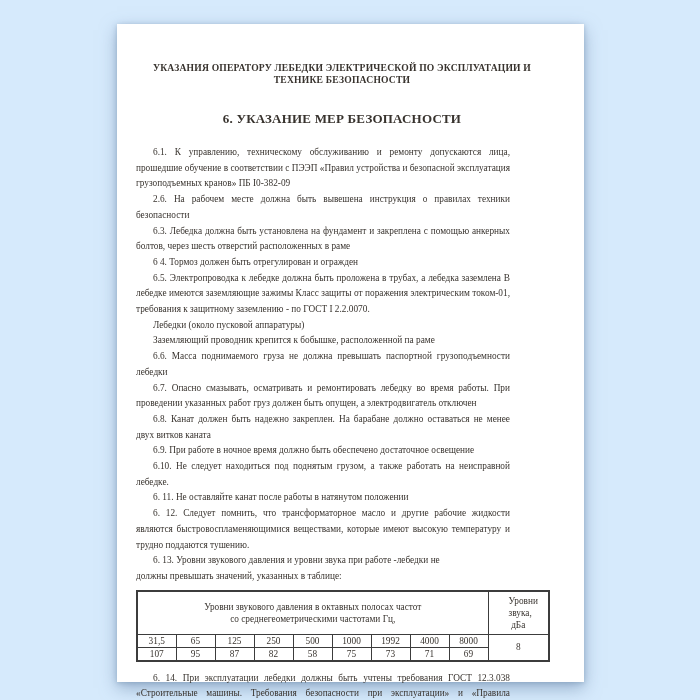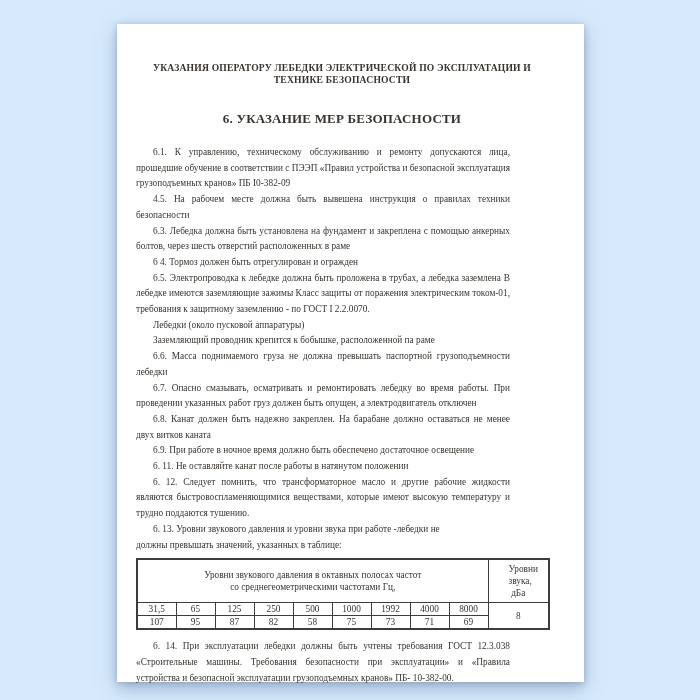--- a/index.html
+++ b/index.html
@@ -48,30 +48,31 @@
 
     <div class="doc-title">
       <span class="ln">УКАЗАНИЯ ОПЕРАТОРУ ЛЕБЕДКИ ЭЛЕКТРИЧЕСКОЙ</span>
       <span class="ln">ПО ЭКСПЛУАТАЦИИ И ТЕХНИКЕ БЕЗОПАСНОСТИ</span>
     </div>
 
     <div class="section-heading">6. УКАЗАНИЕ МЕР БЕЗОПАСНОСТИ</div>
 
     <div class="paragraphs">
         <p>6.1. К управлению, техническому обслуживанию и ремонту  допускаются лица, прошедшие обучение в соответствии с ПЭЭП  «Правил устройства и безопасной эксплуатация грузоподъемных кранов» ПБ I0-382-09</p>
-        <p>4.5. На рабочем месте должна быть вывешена инструкция о правилах техники безопасности</p>
+        <p>2.6. На рабочем месте должна быть вывешена инструкция о правилах техники безопасности</p>
         <p>6.3. Лебедка должна быть установлена на фундамент и закреплена с помощью анкерных болтов, через шесть отверстий расположенных в раме</p>
         <p>6 4.  Тормоз должен быть отрегулирован и огражден</p>
         <p>6.5. Электропроводка к лебедке должна быть проложена в трубах, а лебедка заземлена В лебедке имеются заземляющие зажимы Класс защиты от поражения электрическим током-01, требования к защитному заземлению - по ГОСТ I 2.2.0070.</p>
         <p>Лебедки (около пусковой аппаратуры)</p>
         <p>Заземляющий проводник крепится к бобышке, расположенной па раме</p>
         <p>6.6. Масса поднимаемого груза не должна превышать паспортной грузоподъемности лебедки</p>
         <p>6.7. Опасно смазывать, осматривать и ремонтировать лебедку во время работы. При проведении указанных работ груз должен быть опущен, а электродвигатель отключен</p>
         <p>6.8. Канат должен быть надежно закреплен. На барабане должно оставаться не менее двух витков каната</p>
         <p>6.9.  При работе в ночное время должно быть обеспечено достаточное освещение</p>
+        <p>6.10.  Не следует находиться под поднятым грузом, а также работать на неисправной лебедке.</p>
         <p>6. 11.  Не оставляйте канат после работы в натянутом положении</p>
         <p>6. 12.  Следует помнить, что трансформаторное масло и другие рабочие жидкости являются быстровоспламеняющимися веществами, которые имеют высокую температуру  и трудно поддаются тушению.</p>
         <p>6. 13.   Уровни звукового давления и уровни звука при работе -лебедки не</p>
         <p class="no-indent">должны превышать значений, указанных в таблице:</p>
       </div>
 
     <table class="noise">
       <colgroup>
         <col style="width:39px">
           <col style="width:39px">

